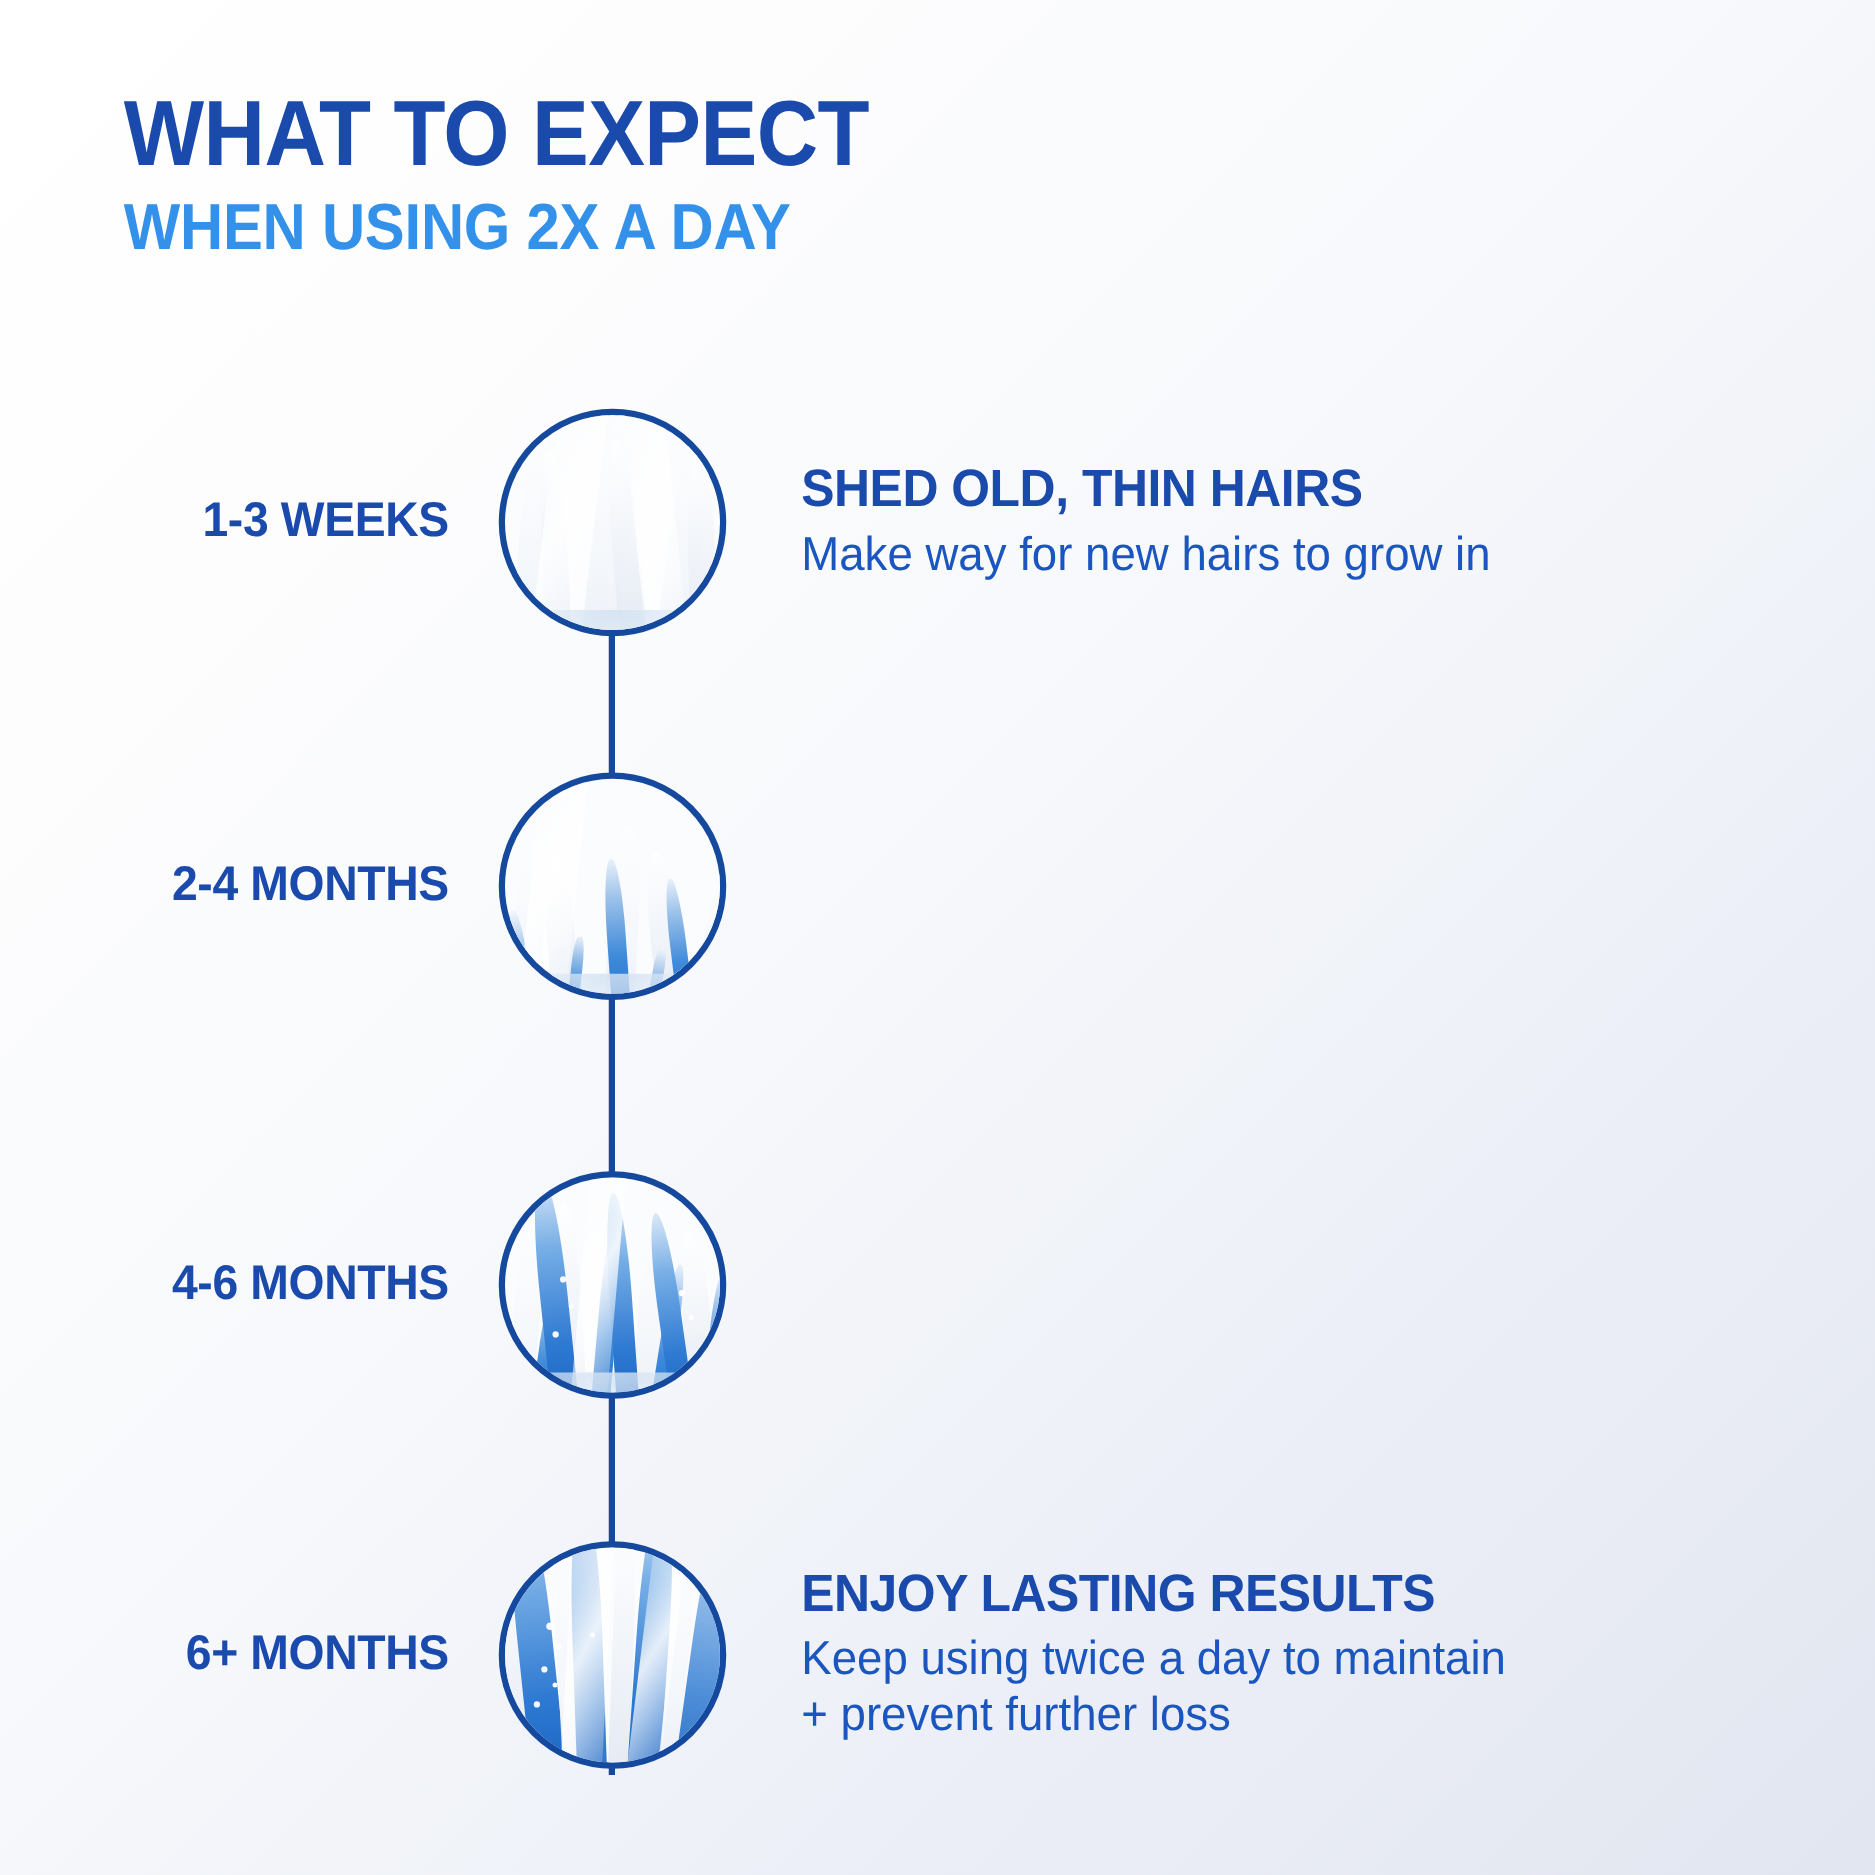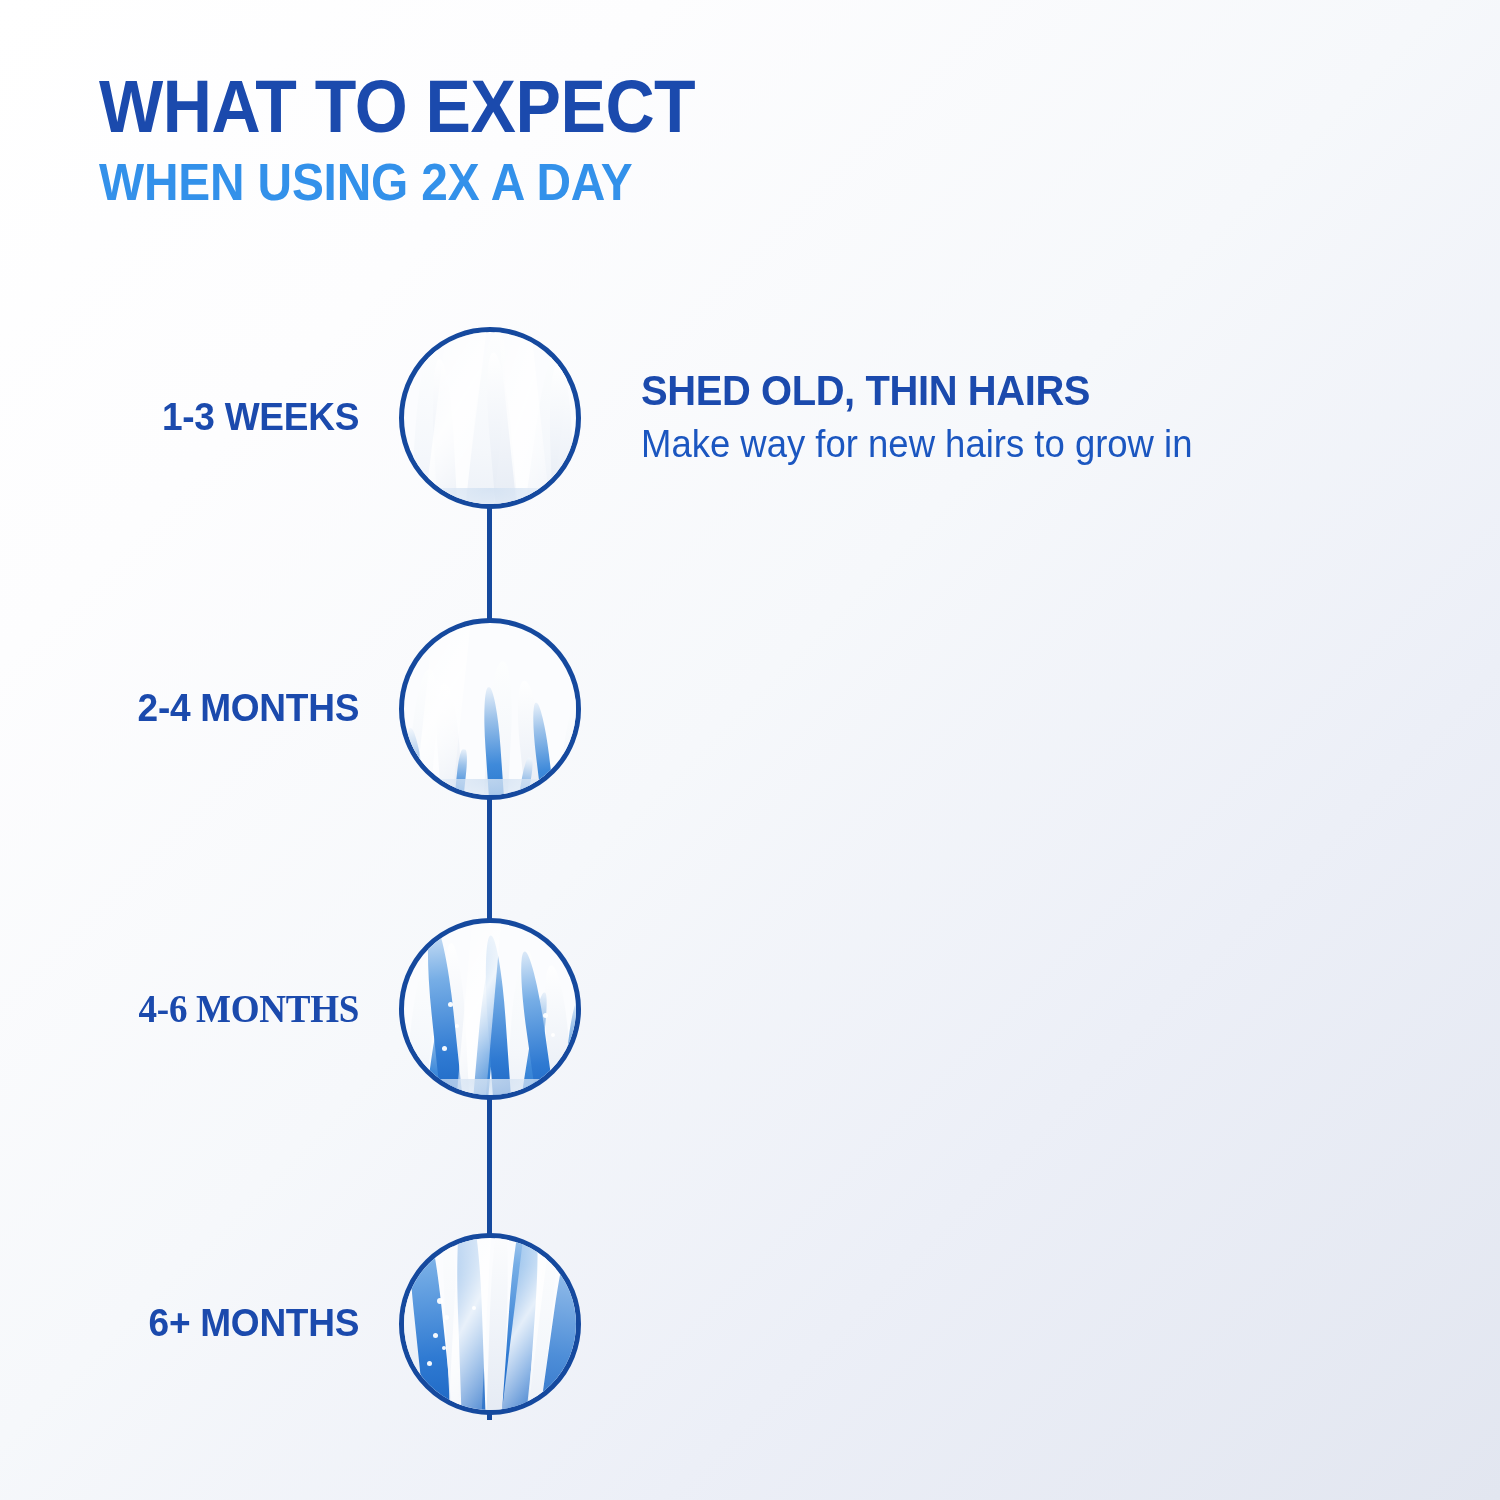--- a/index.html
+++ b/index.html
@@ -70,21 +70,21 @@
 
   .row {
     position:absolute;
     left:0;
     width:1500px;
     height:180px;
     z-index:2;
   }
   .row.r1 { top:32px; }
   .row.r2 { top:323px; }
-  .row.r3 { top:623px;font-family:Liberation Serif, serif; }
+  .row.r3 { top:642px; }
   .row.r4 { top:938px; }
 
   
   .period {
     position:absolute;
     left:60px;
     width:320px;
     top:0;
     height:180px;
     display:flex;
@@ -308,15 +308,22 @@
           <div class="sparkle" style="left:19%; top:55%; width:5px; height:5px;"></div>
           <div class="sparkle" style="left:24%; top:62%; width:4px; height:4px;"></div>
           <div class="sparkle" style="left:16%; top:70%; width:5px; height:5px;"></div>
           <div class="sparkle" style="left:40%; top:40%; width:4px; height:4px;"></div>
           <div class="sheen" style="left:30%; top:-12%; width:18%; height:130%; transform:rotate(3deg);"></div>
           <div class="sheen" style="left:62%; top:-12%; width:14%; height:130%; transform:rotate(7deg);"></div>
         </div>
       </div>
     </div>
 
+    <div class="copy">
+      <div class="copy-head">ENJOY LASTING RESULTS</div>
+      <div class="copy-body">
+        <span class="ln">Keep using twice a day to maintain</span>
+        <span class="ln">+ prevent further loss</span>
+      </div>
+    </div>
   </div>
 
 </div>
 
 </body></html>

